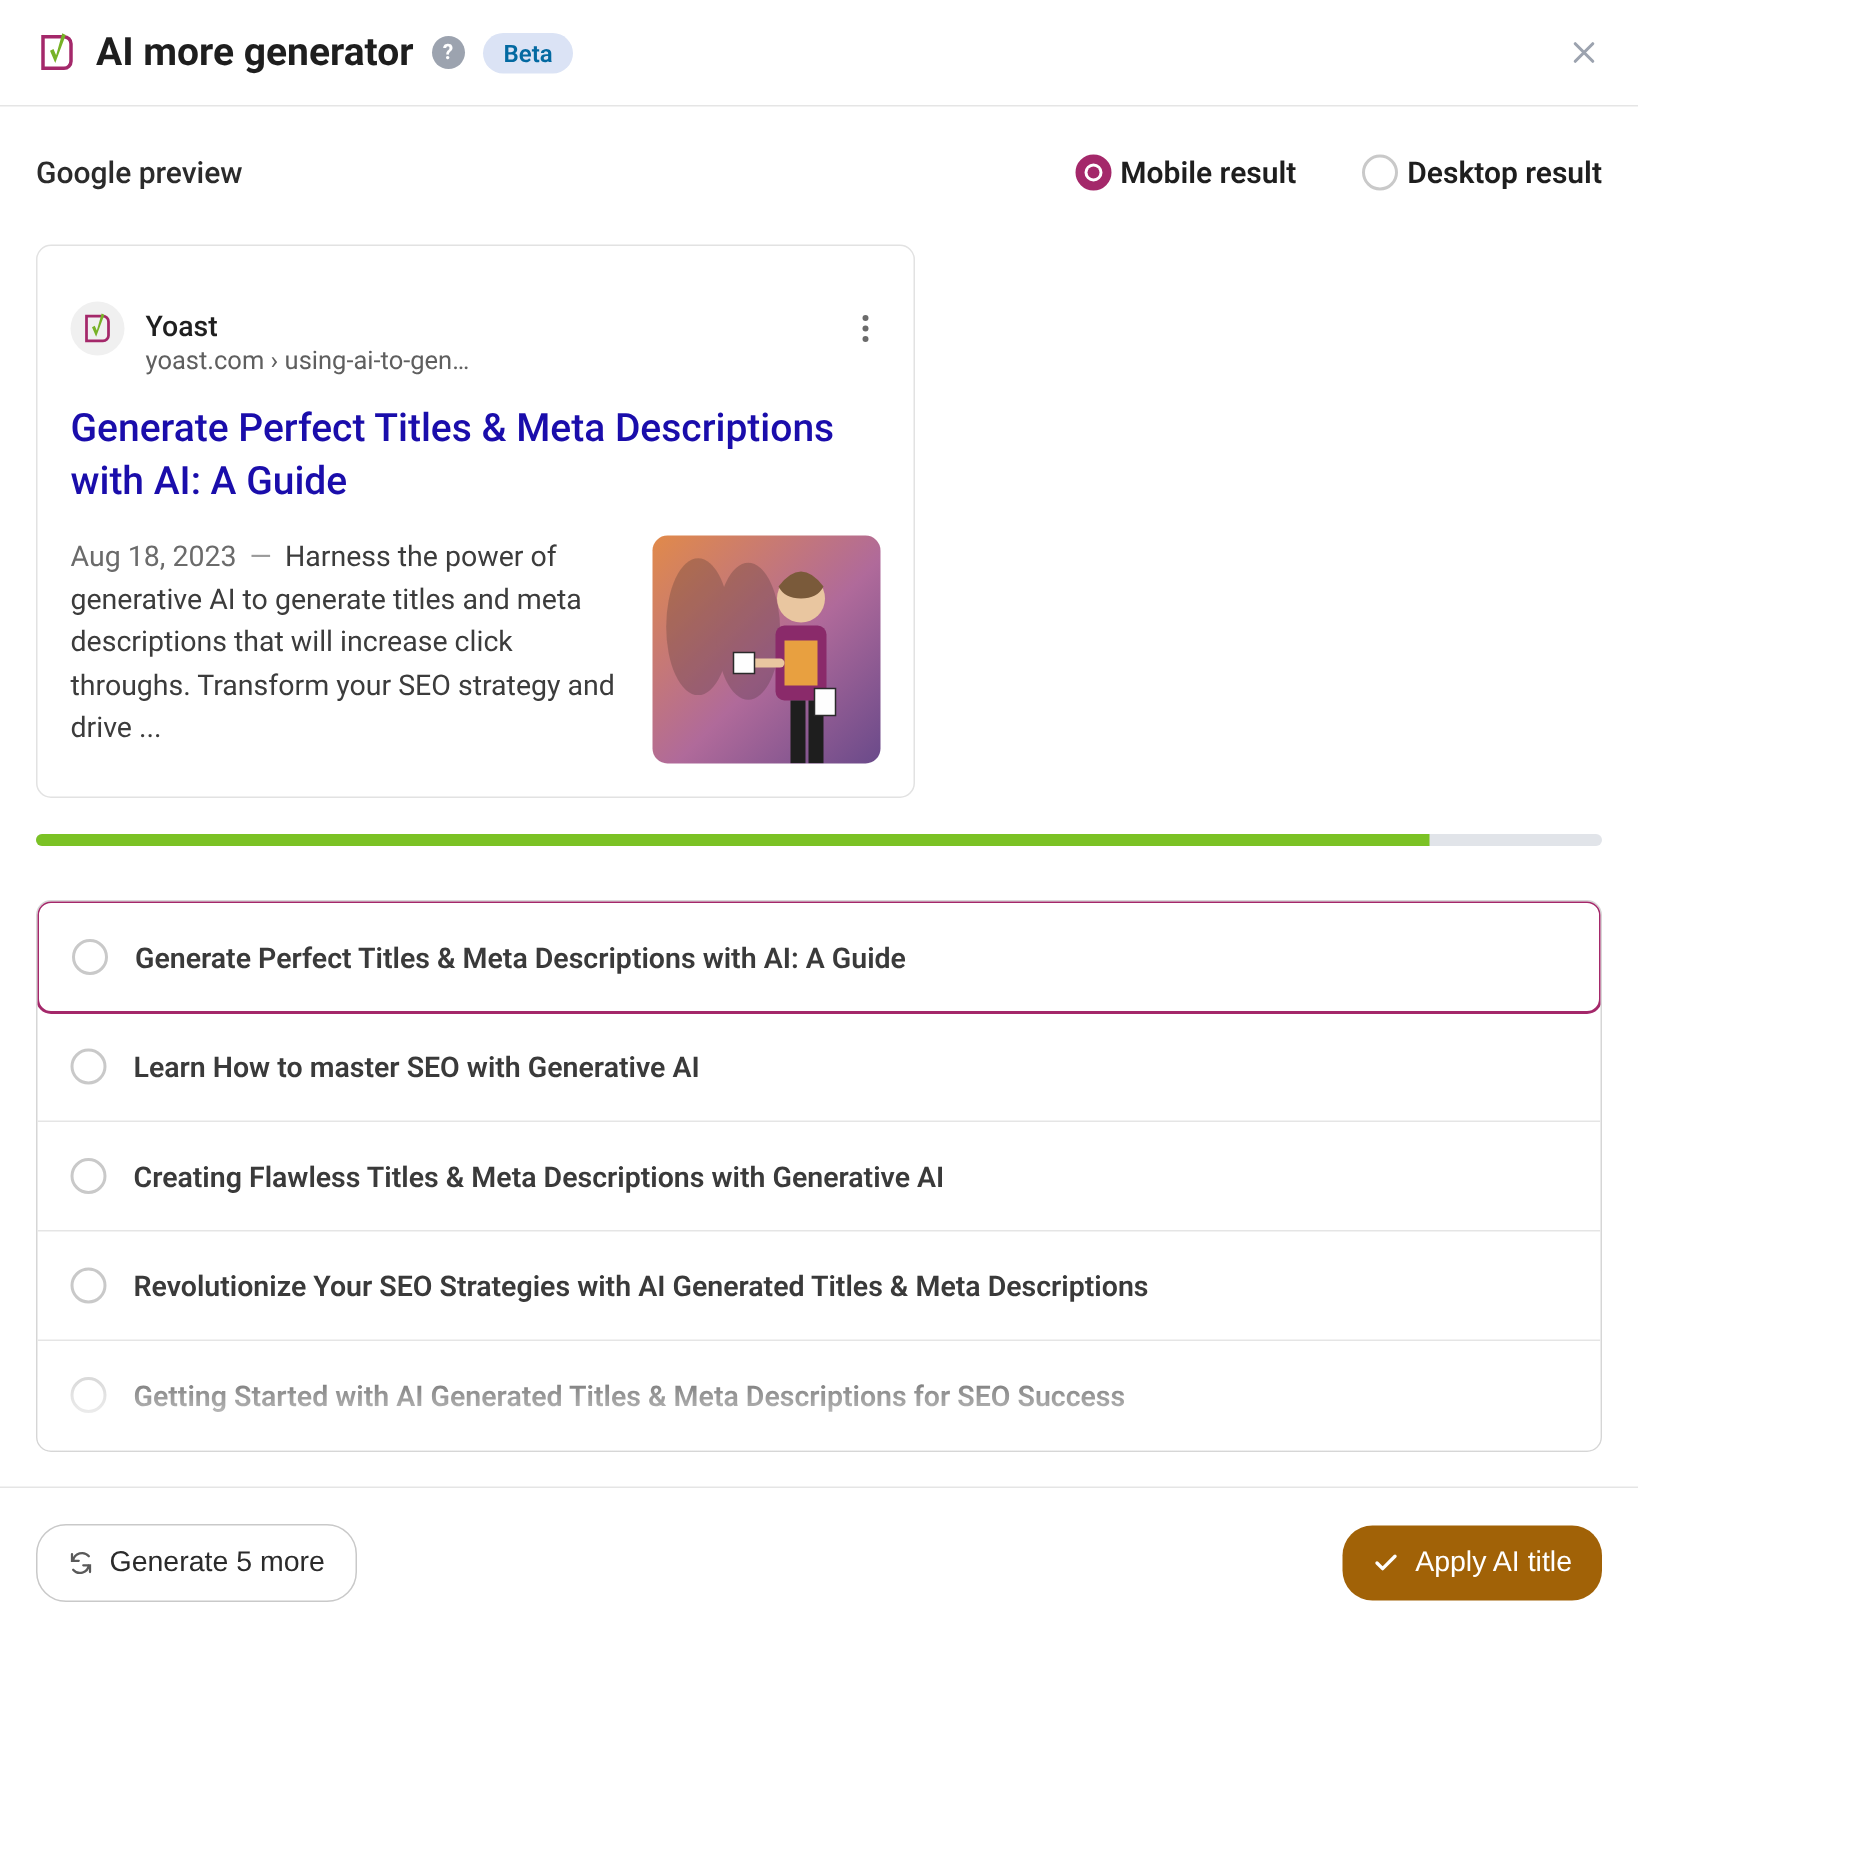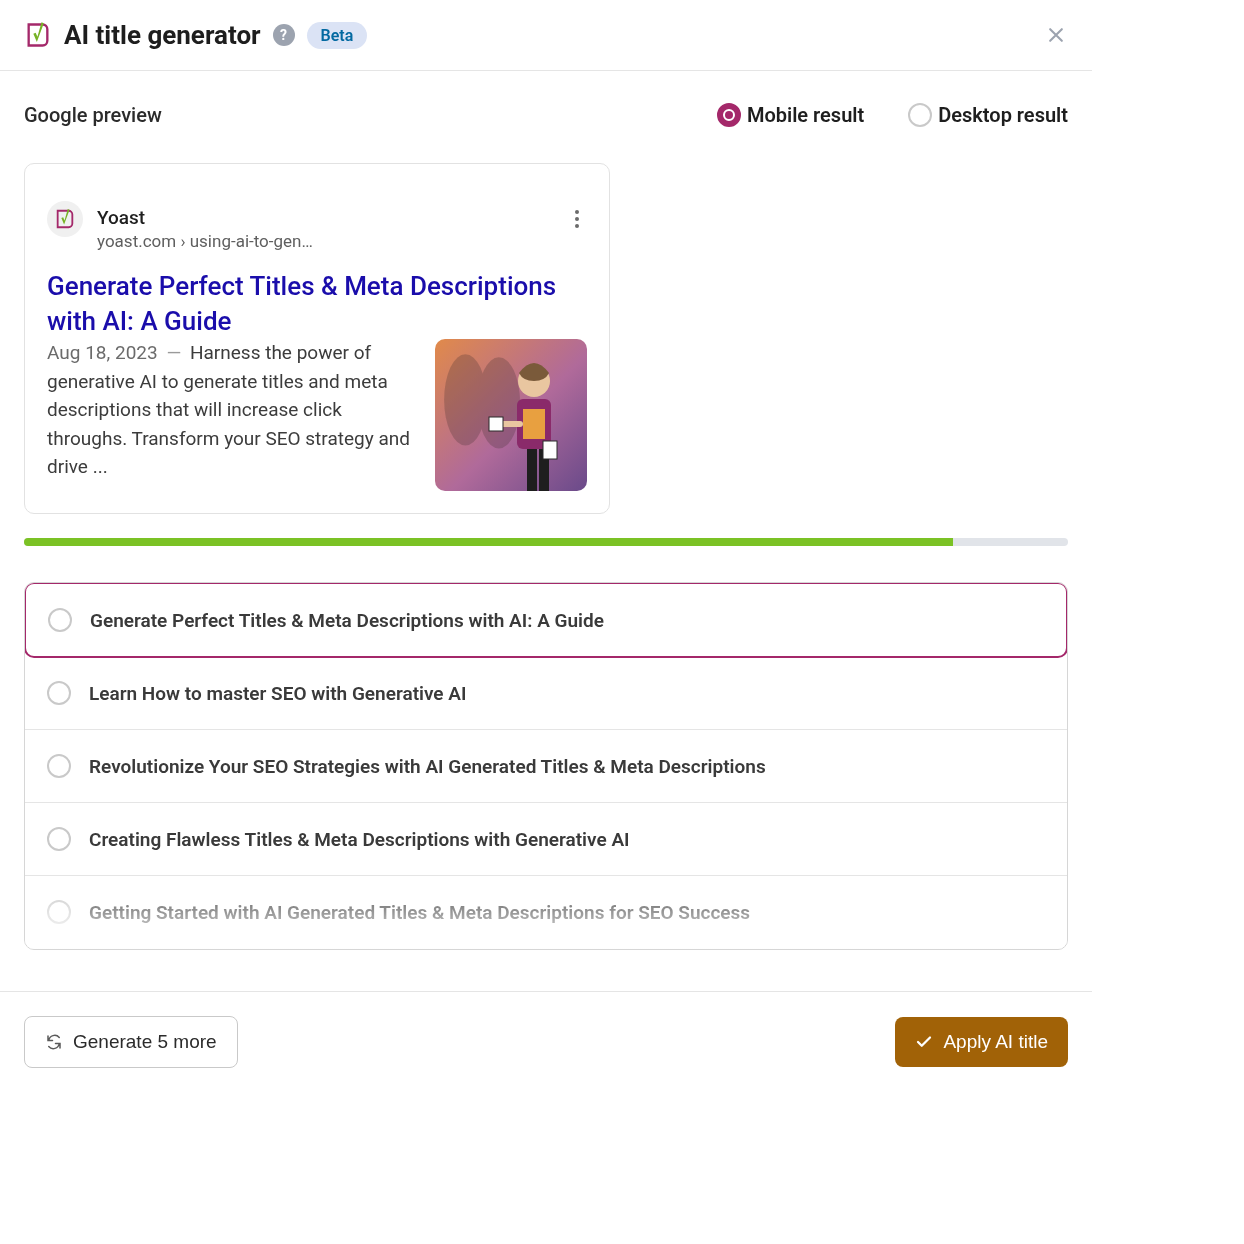--- a/index.html
+++ b/index.html
@@ -143,20 +143,21 @@
     .serp-title {
       color: #1a0dab;
       font-size: 26px;
       line-height: 1.35;
       margin-top: 18px;
       font-weight: 500;
     }
     .serp-body {
       display:flex;
       gap: 18px;
+      margin-top: 18px;
     }
     .serp-desc {
       font-size: 19px;
       line-height: 1.5;
       color:#3c3c3c;
       flex:1;
     }
     .serp-date { color:#6b6b6b; }
     .serp-dash { color:#9a9a9a; margin: 0 4px;}
     .serp-thumb {
@@ -234,21 +235,21 @@
       border-top: 1px solid #e5e5e5;
       padding: 24px;
       display:flex;
       align-items:center;
       margin-top: 20px;
       background:#fff;
     }
     .btn {
       display:inline-flex; align-items:center; gap:10px;
       font-size: 19px; font-weight:500;
-      border-radius: 8px;
+      border-radius: 20px;
       padding: 14px 20px;
       cursor:pointer;
     }
     .btn-secondary {
       border: 1px solid #c9c9c9;
       background:#fff;
       color:#2b2b2b;
     }
     .btn-primary {
       margin-left:auto;
@@ -264,21 +265,21 @@
 
 <div class="modal">
 
   <div class="header">
     <span class="yoast-logo">
       <svg viewBox="0 0 24 24" width="28" height="28">
           <path fill="none" stroke="#a4286a" stroke-width="2" d="M4 3 h12 a4 4 0 0 1 4 4 v10 a4 4 0 0 1 -4 4 h-12 z"></path>
           <path fill="#77b227" d="M17 2 l-6 16 -3 -7 2 -1 1.5 3.5 L15 1z"></path>
         </svg>
     </span>
-    <span class="header-title">AI title generator</span>
+    <span class="header-title">AI more generator</span>
     <span class="help-icon">?</span>
     <span class="beta-badge">Beta</span>
     <span class="close-btn">
       <svg viewBox="0 0 24 24">
           <path stroke="#9ca3af" stroke-width="2.5" stroke-linecap="round" d="M5 5 L19 19 M19 5 L5 19"></path>
         </svg>
     </span>
   </div>
 
   <div class="body">
@@ -349,25 +350,25 @@
       <div class="option-row selected">
         <span class="radio-circle"></span>
         <span class="opt-text">Generate Perfect Titles &amp; Meta Descriptions with AI: A Guide</span>
       </div>
       <div class="option-row">
         <span class="radio-circle"></span>
         <span class="opt-text">Learn How to master SEO with Generative AI</span>
       </div>
       <div class="option-row">
         <span class="radio-circle"></span>
+        <span class="opt-text">Creating Flawless Titles &amp; Meta Descriptions with Generative AI</span>
+      </div>
+      <div class="option-row">
+        <span class="radio-circle"></span>
         <span class="opt-text">Revolutionize Your SEO Strategies with AI Generated Titles &amp; Meta Descriptions</span>
-      </div>
-      <div class="option-row">
-        <span class="radio-circle"></span>
-        <span class="opt-text">Creating Flawless Titles &amp; Meta Descriptions with Generative AI</span>
       </div>
       <div class="option-row">
         <span class="radio-circle"></span>
         <span class="opt-text">Getting Started with AI Generated Titles &amp; Meta Descriptions for SEO Success</span>
       </div>
       <div class="options-fade"></div>
     </div>
   </div>
 
   <div class="footer">

